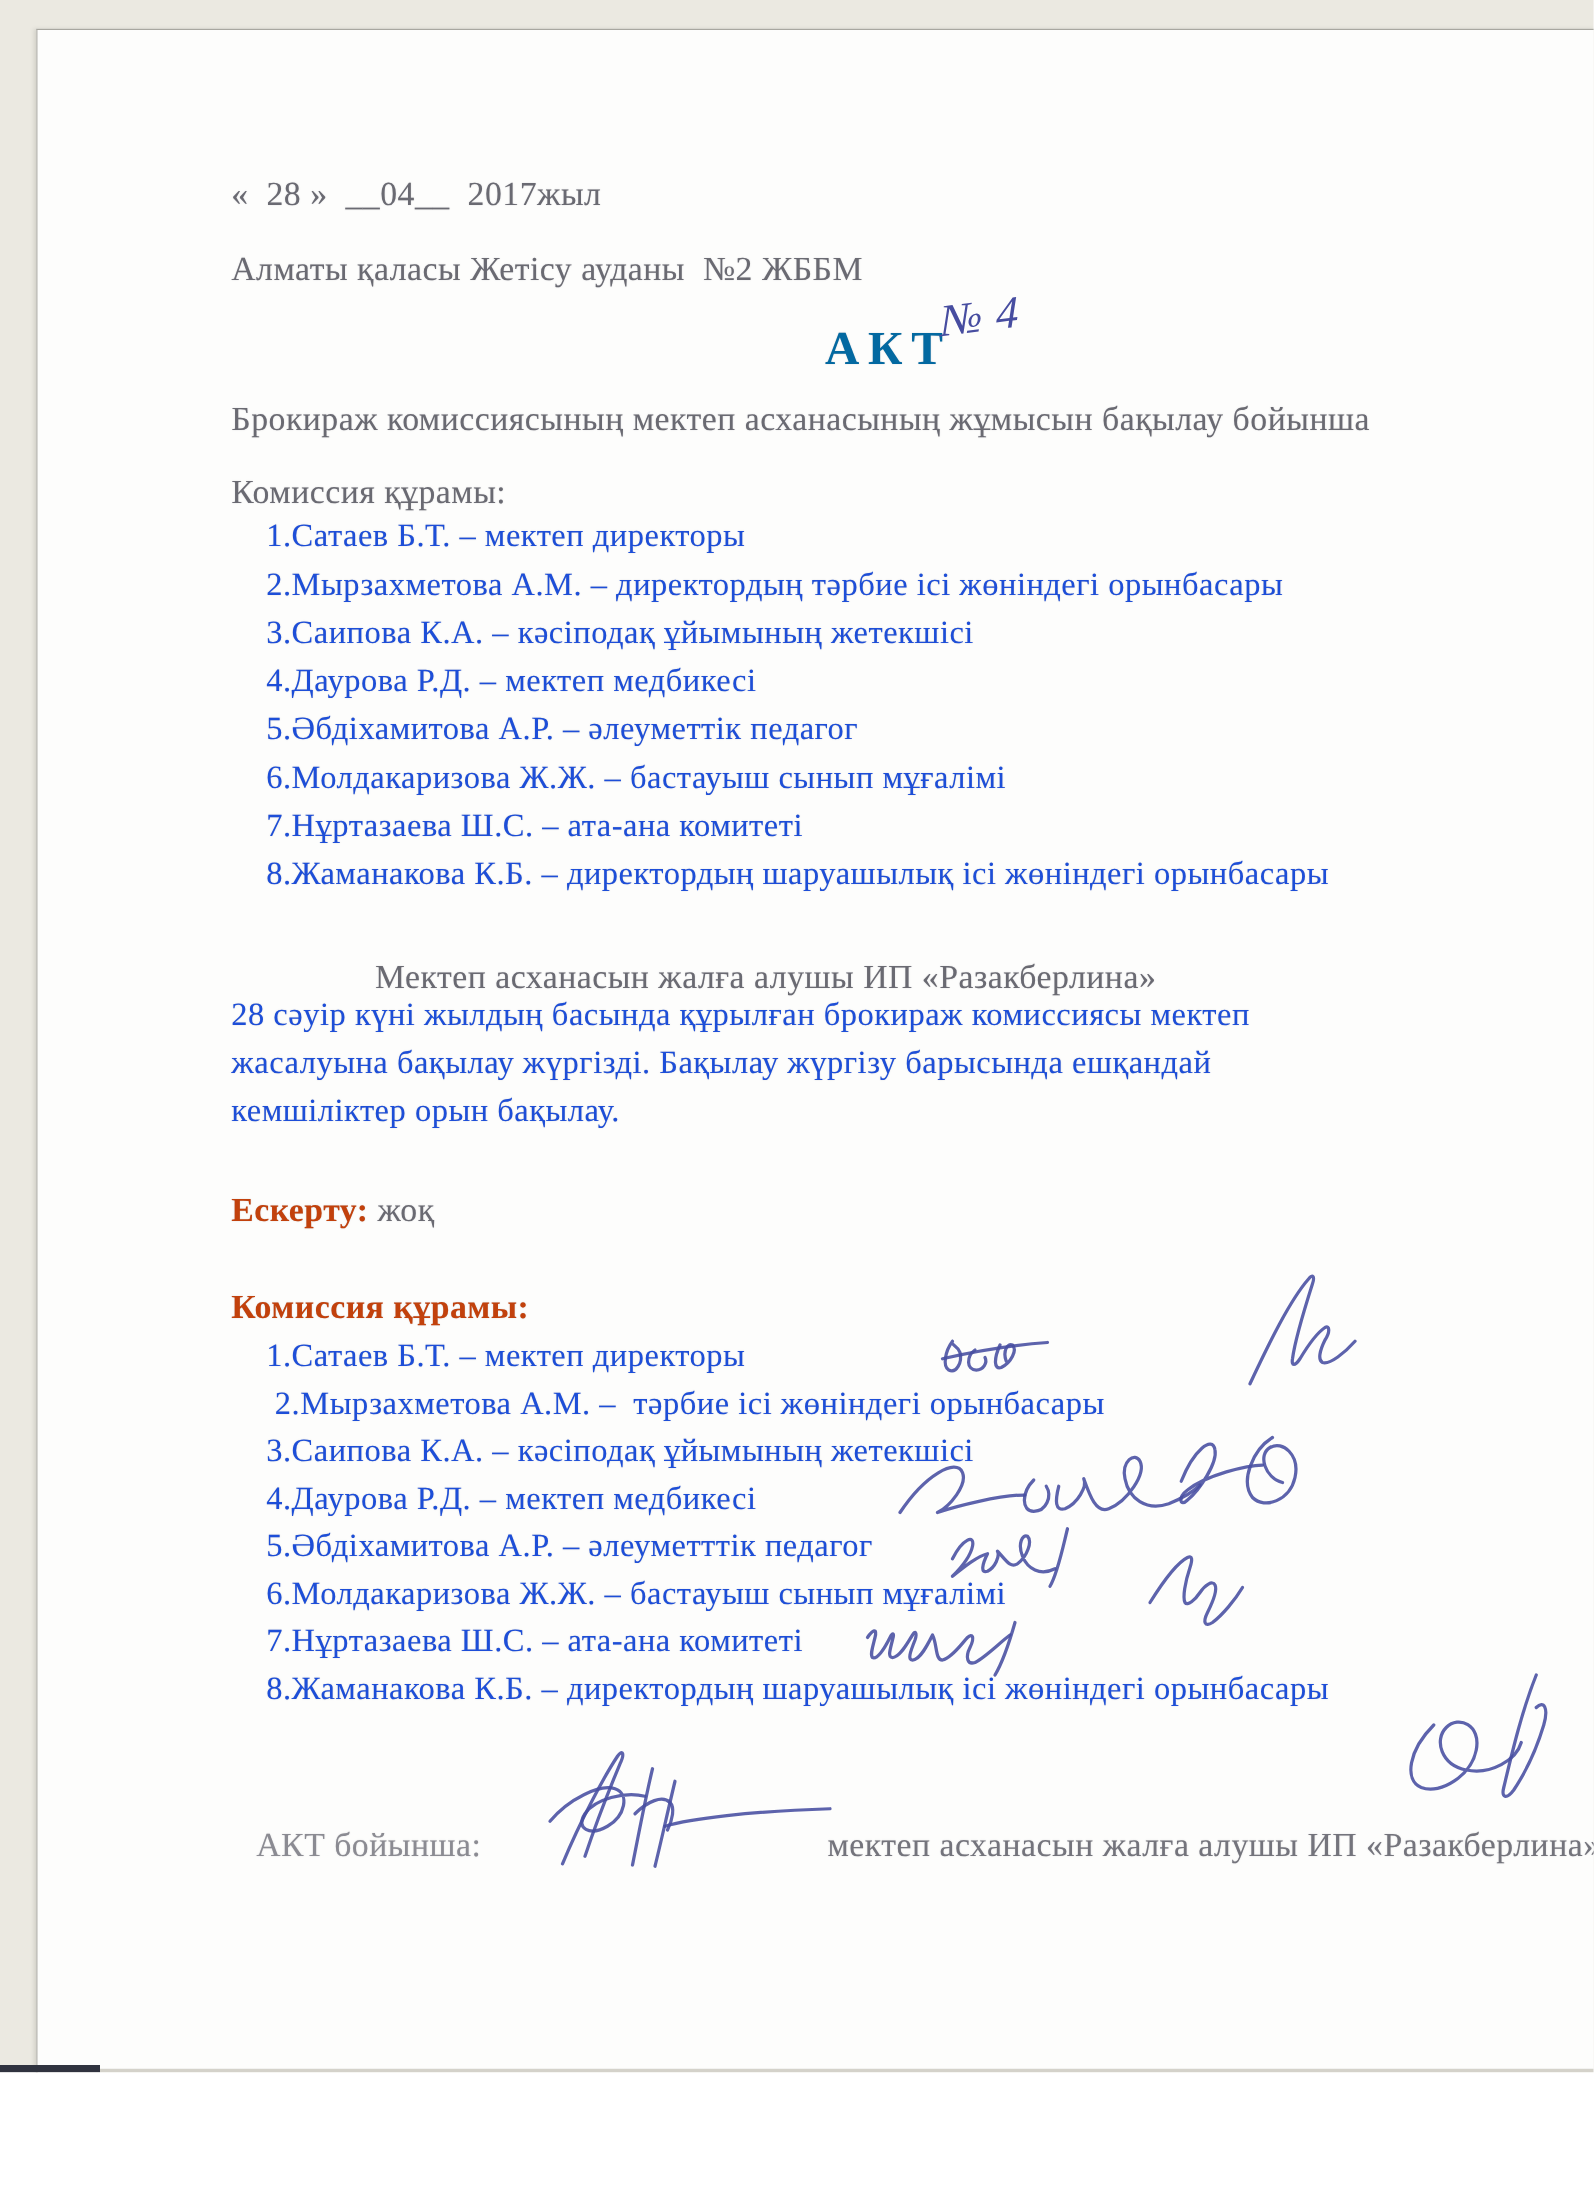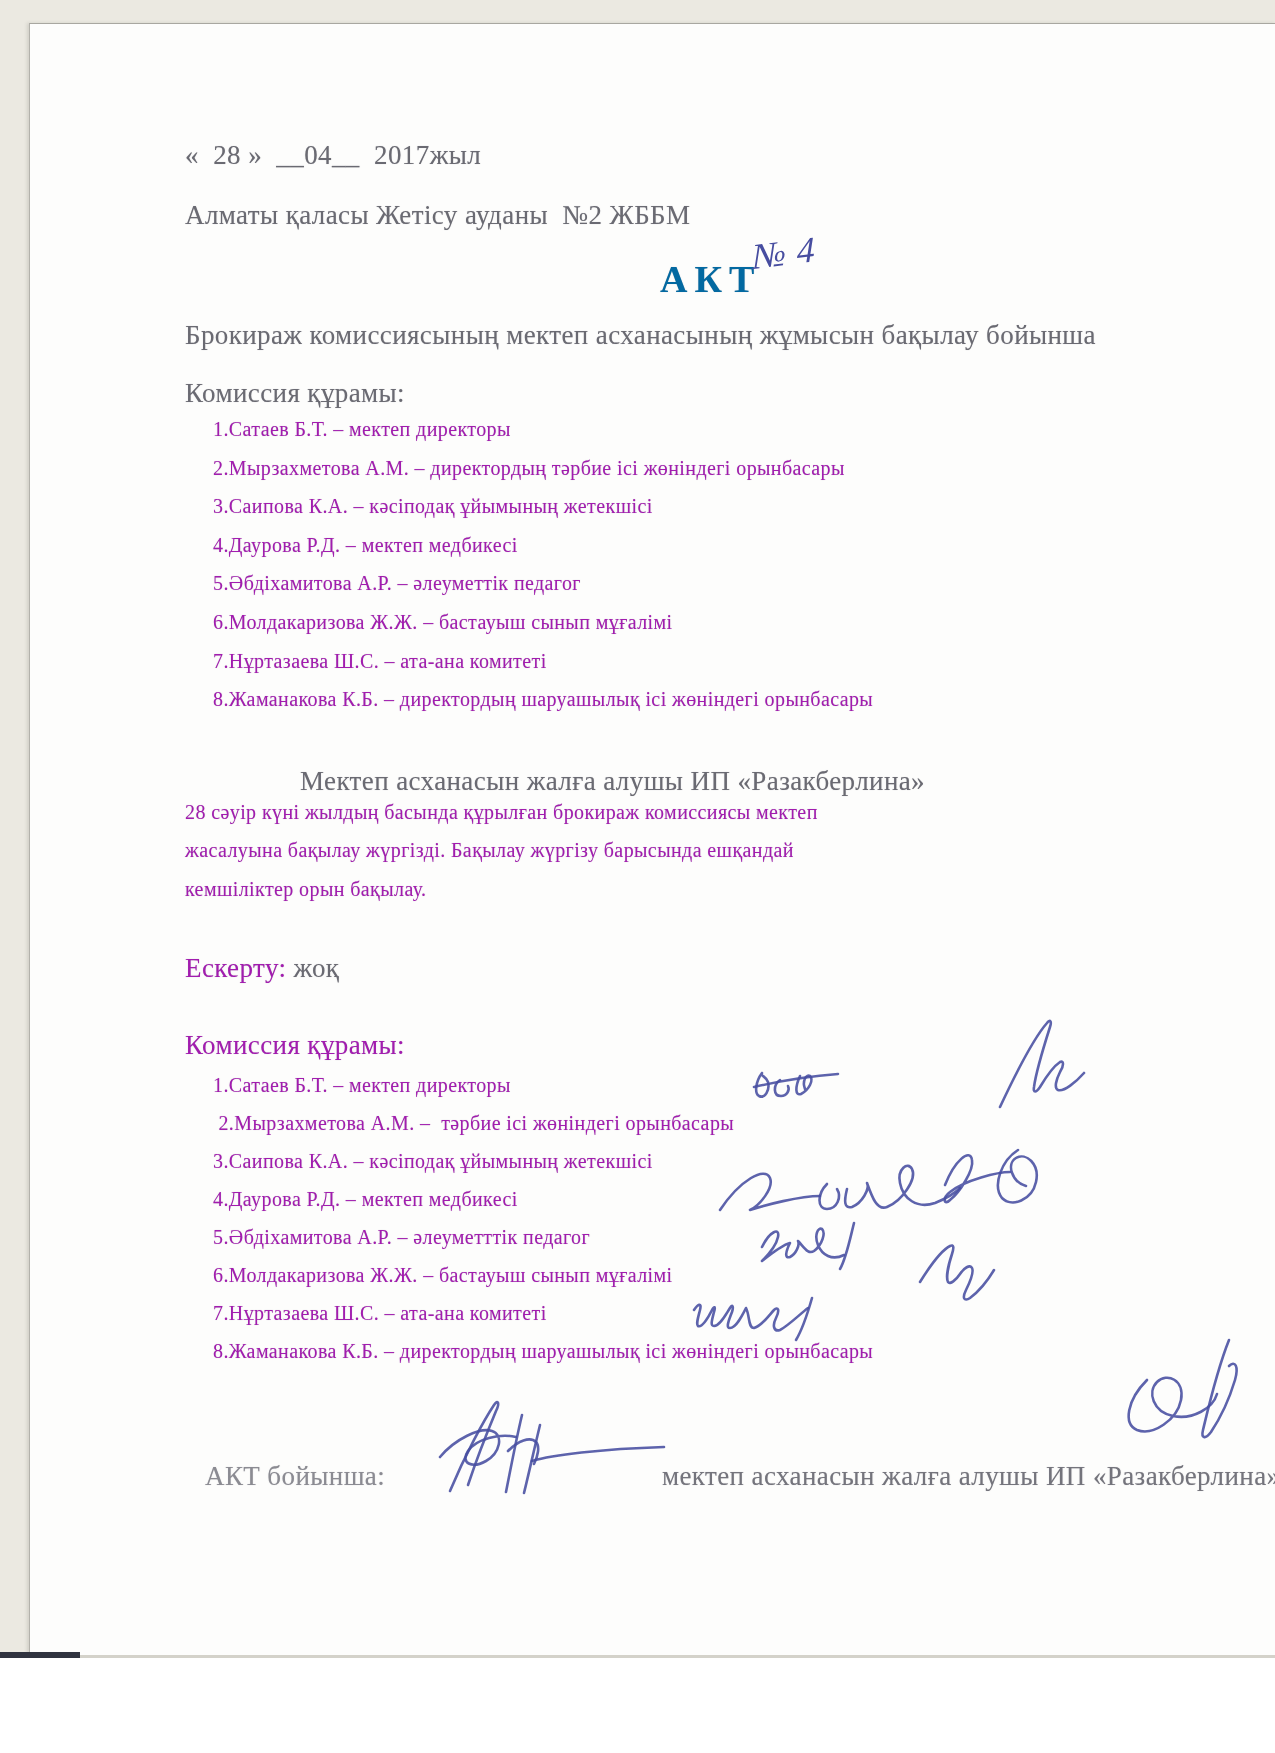--- a/index.html
+++ b/index.html
@@ -26,40 +26,40 @@
   }
   .line{
     position:absolute;
     white-space:pre;
     font-size:27px;
     color:#6a6a72;
     letter-spacing:.4px;
     text-shadow:0 0 1px rgba(110,110,120,.35);
   }
   .faded{color:#8b8b92;}
-  .lbl{font-weight:normal;color:#a21caf;margin-top:20px;}
+  .lbl{font-weight:bold;color:#c2410c;margin-top:20px;}
   .doc-title{
     font-weight:bold;
     font-size:38px;
     letter-spacing:7px;
     color:#0369a1;
   }
   .title-no{
     position:absolute;left:752px;top:232px;
     font-size:36px;
     font-style:italic;
     color:#474da0;
     transform:rotate(-7deg) skewX(-6deg);
     text-shadow:none;
     letter-spacing:1px;
   }
   .list{
     position:absolute;
-    font-size:20px;
-    color:#a21caf;
+    font-size:26px;
+    color:#1d4ed8;
     letter-spacing:.4px;
     text-shadow:0 0 1px rgba(110,110,120,.35);
   }
   .list .li{white-space:pre;height:38.6px;line-height:38.6px;}
   .list2 .li{height:38px;line-height:38px;}
   .body-par .li{height:38.3px;line-height:38.3px;}
   .sig{position:absolute;}
   .sig path{fill:none;stroke:#474da0;stroke-width:2.6;stroke-linecap:round;stroke-linejoin:round;opacity:.88;}
 </style>
 </head>

